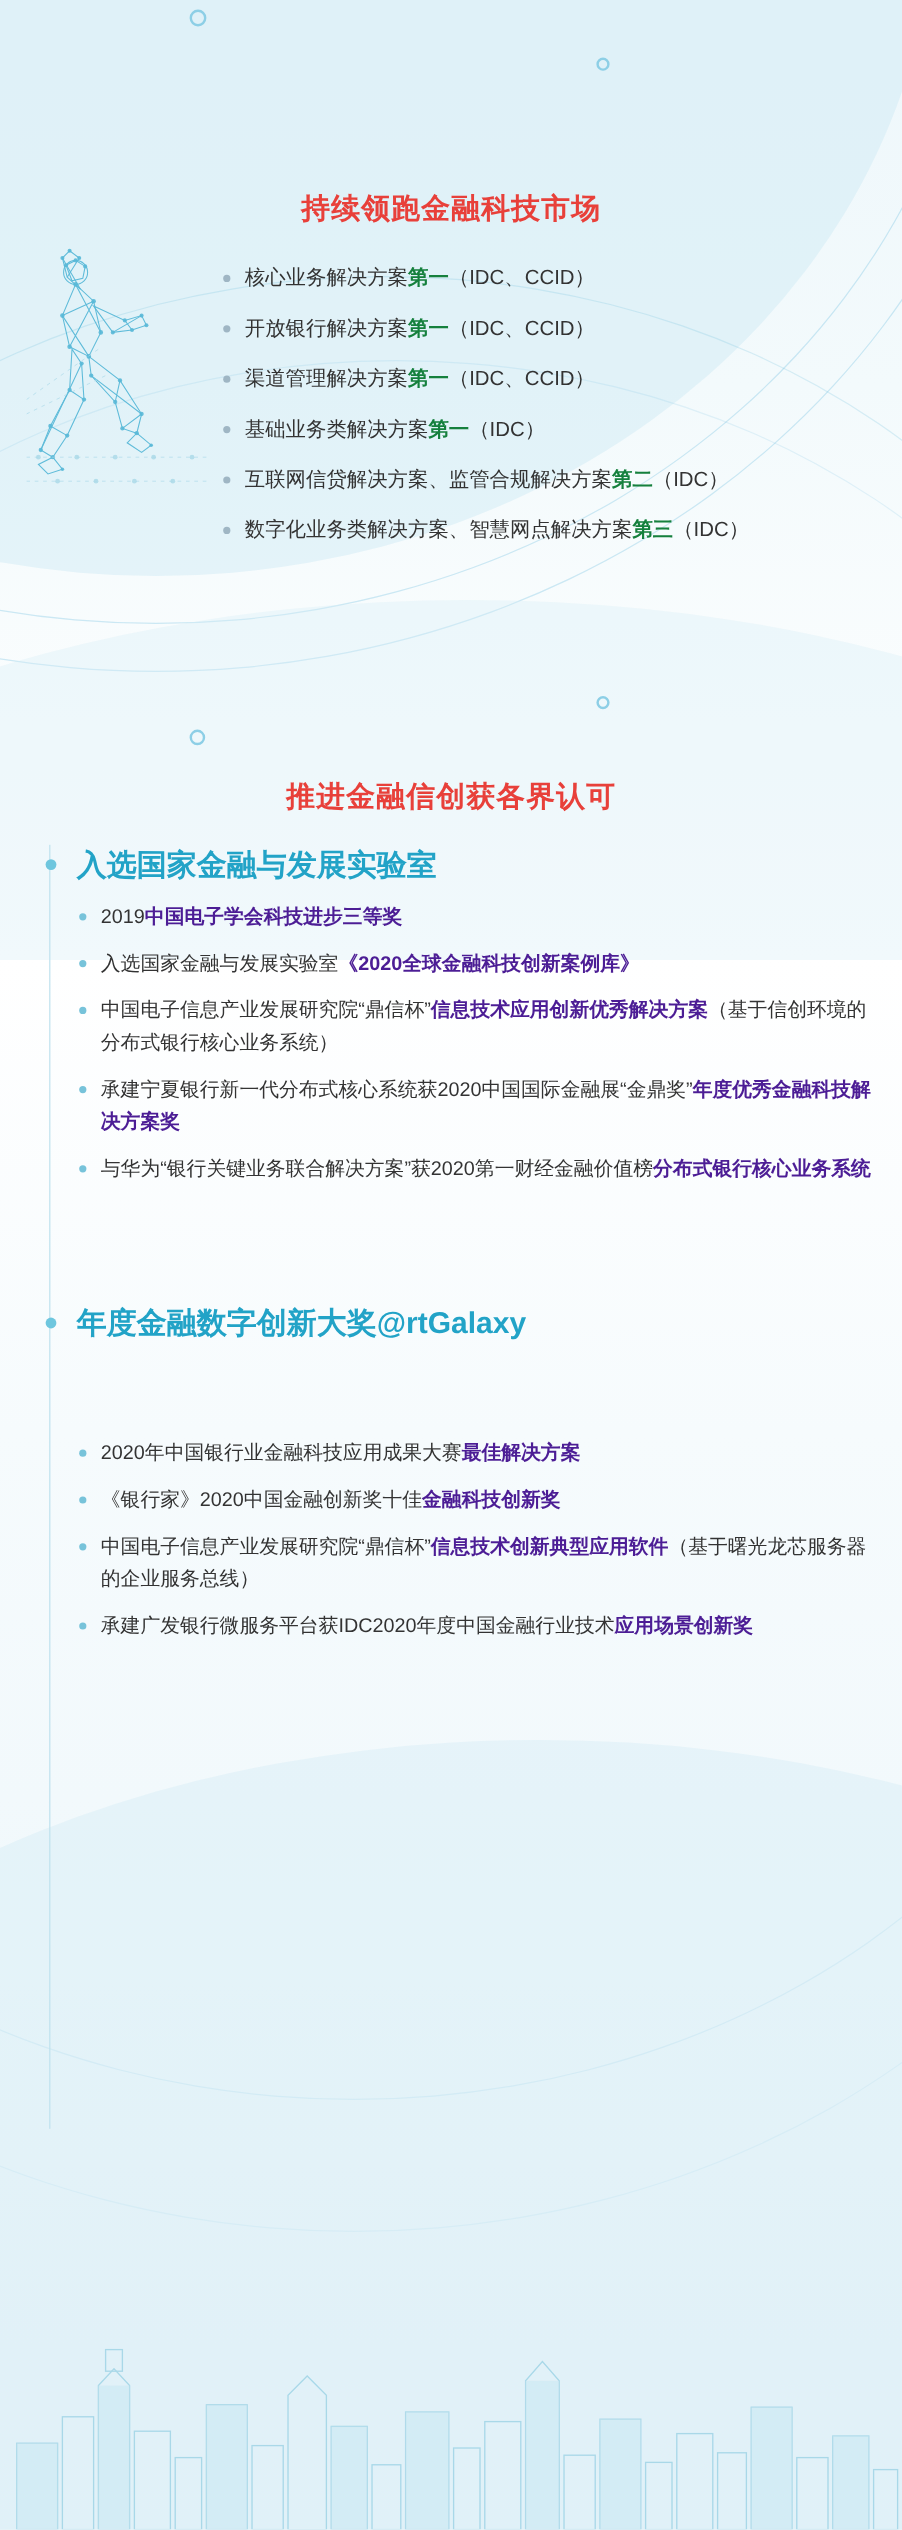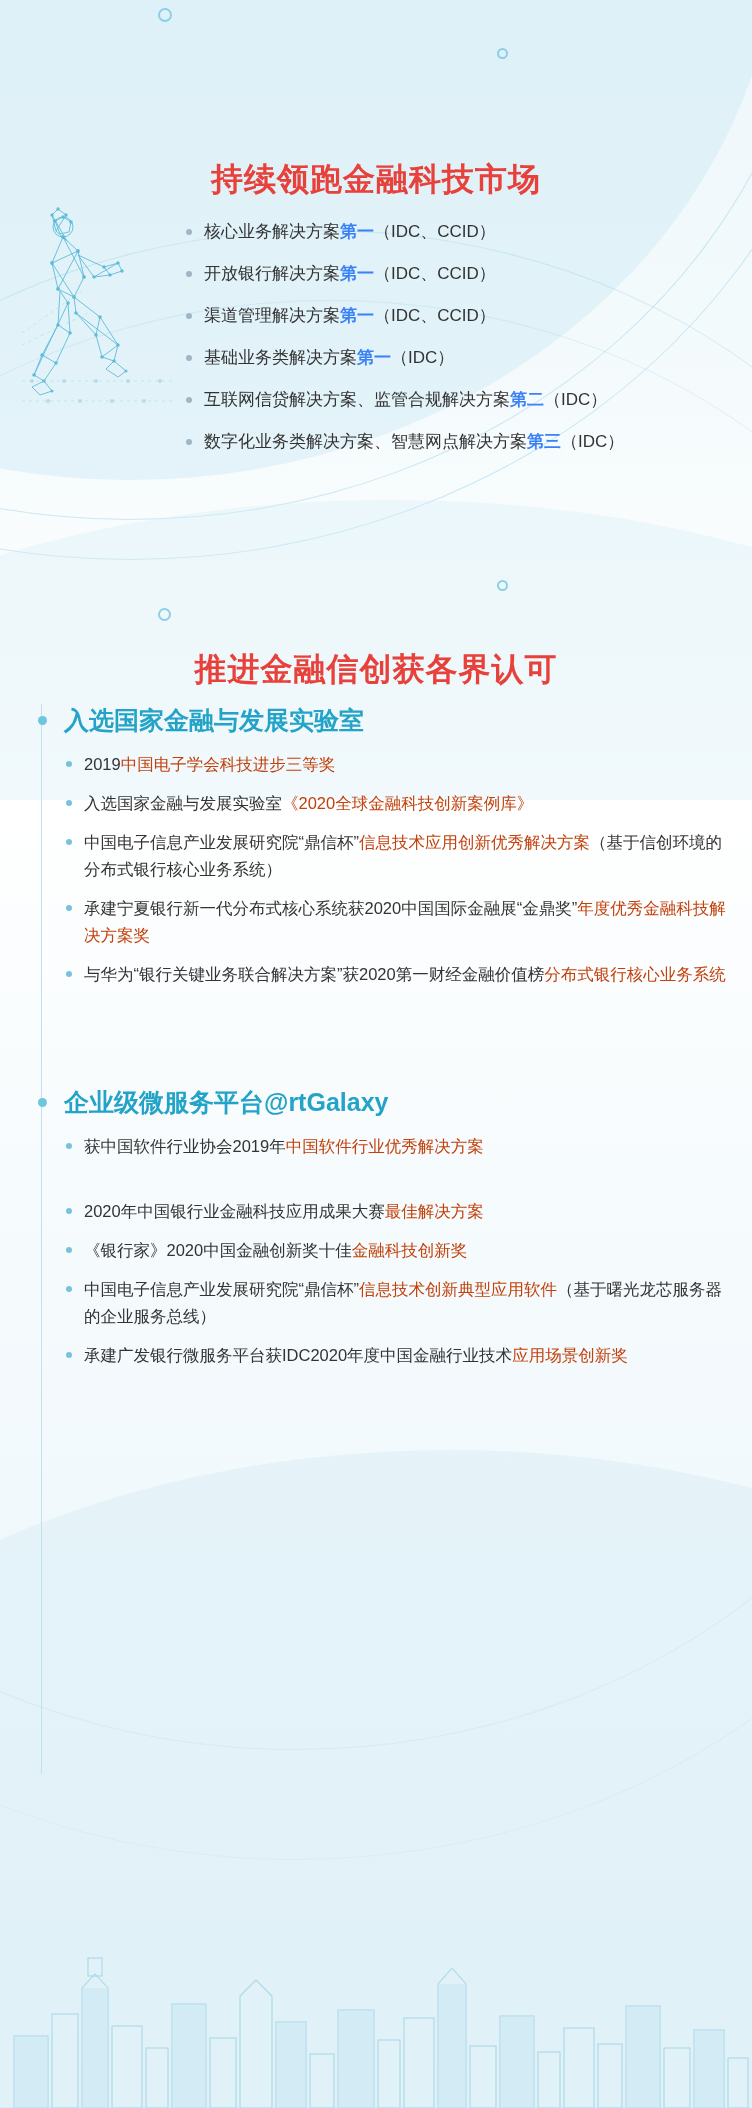--- a/index.html
+++ b/index.html
@@ -48,21 +48,21 @@
   
   .sec1 {
     position: absolute;
     left: 0; top: 0; width: 752px; height: 800px;
   }
   .title-red {
     position: absolute;
     width: 100%;
     text-align: center;
     color: #e8403a;
-    font-size: 32px;
+    font-size: 24px;
     font-weight: bold;
     letter-spacing: 1px;
   }
   #title1 { top: 158px; }
   #title2 { top: 630px; font-family: Liberation Serif, serif; }
 
   .runner {
     position: absolute;
     left: 22px;
     top: 205px;
@@ -86,21 +86,21 @@
   }
   .li1::before {
     content: "";
     position: absolute;
     left: 4px; top: 11px;
     width: 6px; height: 6px;
     border-radius: 50%;
     background: #9fb6c4;
   }
   .rank {
-    color: #3b82f6;
+    color: #15803d;
     font-weight: bold;
   }
 
   
   .sec2 {
     position: absolute;
     left: 0; top: 600px; width: 752px; height: 1508px;
   }
   .group {
     position: absolute;
@@ -134,22 +134,22 @@
   }
   .li2::before {
     content: "";
     position: absolute;
     left: 2px; top: 10px;
     width: 6px; height: 6px;
     border-radius: 50%;
     background: #77c3da;
   }
   .hl {
-    color: #c2410c;
-    font-weight: normal;
+    color: #4c1d95;
+    font-weight: bold;
   }
   .vline {
     position: absolute;
     left: 41px;
     width: 1px;
     background: #bfe2ee;
   }
 
   
   .skyline {
@@ -281,24 +281,21 @@
         <div class="group-head">入选国家金融与发展实验室</div>
         <div class="group-items">
           <div class="li2"><span>2019</span><span class="hl">中国电子学会科技进步三等奖</span></div>
           <div class="li2"><span>入选国家金融与发展实验室</span><span class="hl">《2020全球金融科技创新案例库》</span></div>
           <div class="li2"><span>中国电子信息产业发展研究院“鼎信杯”</span><span class="hl">信息技术应用创新优秀解决方案</span><span>（基于信创环境的分布式银行核心业务系统）</span></div>
           <div class="li2"><span>承建宁夏银行新一代分布式核心系统获2020中国国际金融展“金鼎奖”</span><span class="hl">年度优秀金融科技解决方案奖</span></div>
           <div class="li2"><span>与华为“银行关键业务联合解决方案”获2020第一财经金融价值榜</span><span class="hl">分布式银行核心业务系统</span></div>
         </div>
       </div>
       <div class="group" style="top: 486px;">
-        <div class="group-head">企业级微服务平台@rtGalaxy</div>
-        <div class="group-items">
-          <div class="li2"><span>获中国软件行业协会2019年</span><span class="hl">中国软件行业优秀解决方案</span></div>
-        </div>
+        <div class="group-head">年度金融数字创新大奖@rtGalaxy</div>
       </div>
       <div class="group" style="top: 598px;">
         <div class="group-items">
           <div class="li2"><span>2020年中国银行业金融科技应用成果大赛</span><span class="hl">最佳解决方案</span></div>
           <div class="li2"><span>《银行家》2020中国金融创新奖十佳</span><span class="hl">金融科技创新奖</span></div>
           <div class="li2"><span>中国电子信息产业发展研究院“鼎信杯”</span><span class="hl">信息技术创新典型应用软件</span><span>（基于曙光龙芯服务器的企业服务总线）</span></div>
           <div class="li2"><span>承建广发银行微服务平台获IDC2020年度中国金融行业技术</span><span class="hl">应用场景创新奖</span></div>
         </div>
       </div>
     </div>

